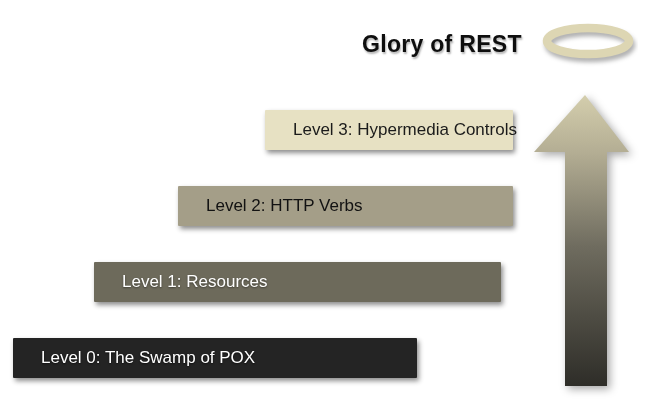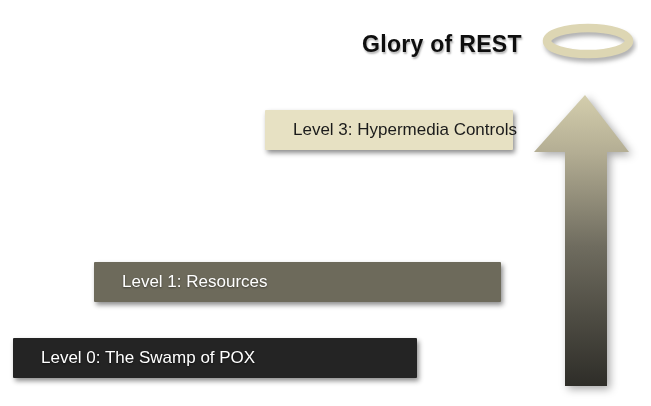--- a/index.html
+++ b/index.html
@@ -67,20 +67,23 @@
   <div class="title">Glory of REST</div>
 
   <svg class="halo" width="100" height="52" viewBox="0 0 100 52" aria-hidden="true">
     <ellipse cx="50" cy="23" rx="41" ry="13" fill="none" stroke="#ddd6b3" stroke-width="8.5" style="filter: drop-shadow(2px 4px 2px rgba(0,0,0,0.30));"></ellipse>
   </svg>
 
   <div class="bar bar-l3">
     <span>Level 3: Hypermedia Controls</span>
   </div>
 
+  <div class="bar bar-l2">
+    <span>Level 2: HTTP Verbs</span>
+  </div>
 
   <div class="bar bar-l1">
     <span>Level 1: Resources</span>
   </div>
 
   <div class="bar bar-l0">
     <span>Level 0: The Swamp of POX</span>
   </div>
 
   <svg class="arrow" width="116" height="315" viewBox="0 0 116 315" aria-hidden="true">

